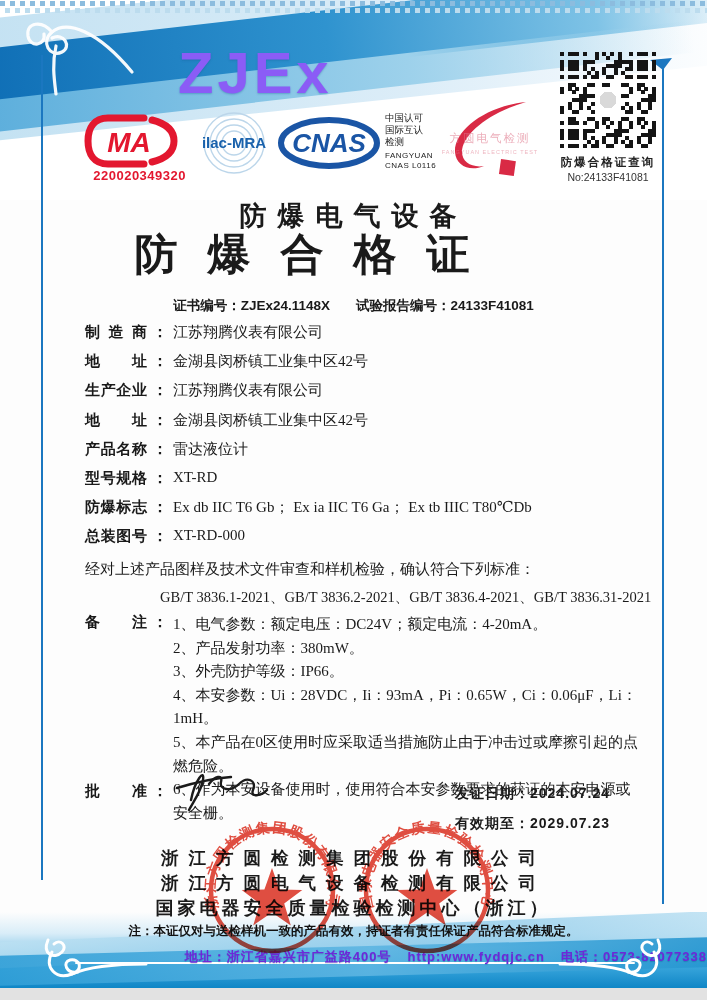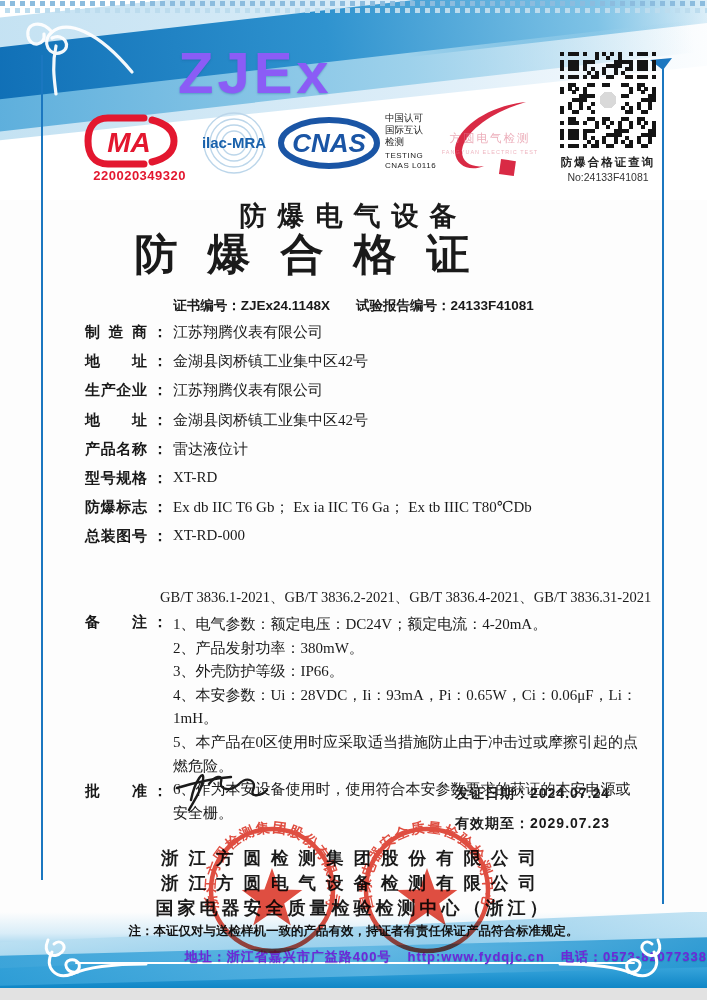--- a/index.html
+++ b/index.html
@@ -134,21 +134,21 @@
 
   <svg class="abs" style="left:276px;top:110px;" width="106" height="66" viewBox="0 0 106 66">
     <ellipse cx="53" cy="33" rx="48" ry="23" fill="none" stroke="#1a55a5" stroke-width="6"></ellipse>
     <text x="53" y="42" text-anchor="middle" font-size="26" font-weight="bold" font-style="italic" fill="#1a55a5">CNAS</text>
   </svg>
   <div class="cnas-txt">
     <div>中国认可</div>
     <div>国际互认</div>
     <div>检测</div>
     <div class="cnas-eng">
-      <div>TESTING</div>
+      <div>FANGYUAN</div>
       <div>CNAS L0116</div>
     </div>
   </div>
 
   <svg class="abs" style="left:428px;top:92px;" width="125" height="100" viewBox="0 0 125 100">
     <path d="M98,10 C58,14 26,38 27,60 C28,74 42,80 56,74 C44,76 34,70 34,60 C34,42 62,20 98,10 Z" fill="#d92a45"></path>
     <rect x="72" y="68" width="15" height="15" fill="#d92a45" transform="rotate(8 79 75)"></rect>
     <text x="62" y="50" text-anchor="middle" font-size="11.5" letter-spacing="2" fill="rgba(224,120,140,.6)">方圆电气检测</text>
     <text x="62" y="62" text-anchor="middle" font-size="5.5" letter-spacing="1" fill="rgba(224,120,140,.55)">FANGYUAN ELECTRIC TEST</text>
   </svg>
@@ -433,20 +433,21 @@
       <span class="fcolon">：</span>
       <span class="fvalue">Ex db IIC T6 Gb； Ex ia IIC T6 Ga； Ex tb IIIC T80℃Db</span>
     </div>
     <div class="frow">
       <span class="flabel">总装图号</span>
       <span class="fcolon">：</span>
       <span class="fvalue">XT-RD-000</span>
     </div>
   </div>
 
+  <div class="confirm">经对上述产品图样及技术文件审查和样机检验，确认符合下列标准：</div>
   <div class="standards">GB/T 3836.1-2021、GB/T 3836.2-2021、GB/T 3836.4-2021、GB/T 3836.31-2021</div>
 
   <div class="remark">
     <span class="flabel">备注</span>
     <span class="fcolon">：</span>
     <div class="items">
       <div>1、电气参数：额定电压：DC24V；额定电流：4-20mA。</div>
       <div>2、产品发射功率：380mW。</div>
       <div>3、外壳防护等级：IP66。</div>
       <div>4、本安参数：Ui：28VDC，Ii：93mA，Pi：0.65W，Ci：0.06μF，Li：1mH。</div>

